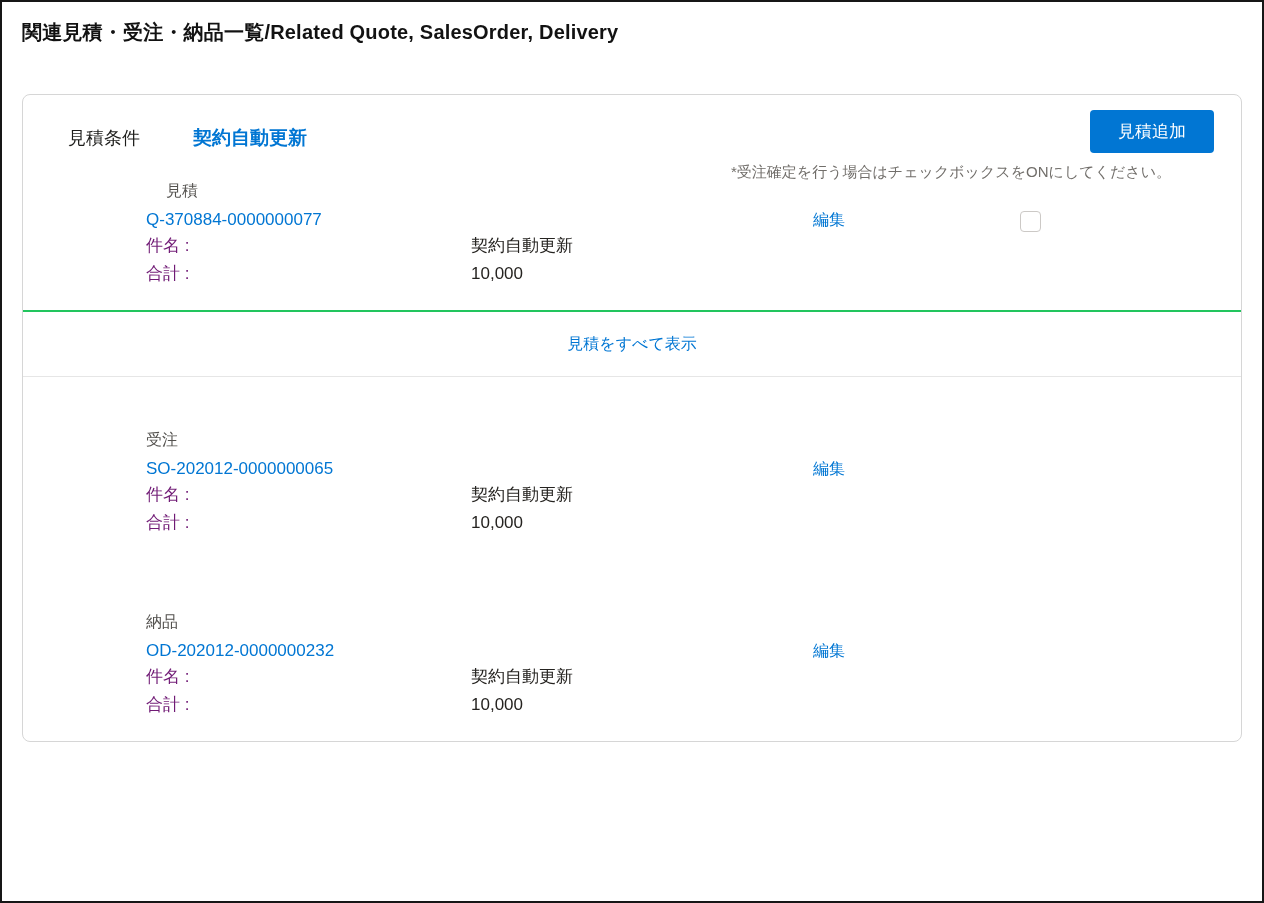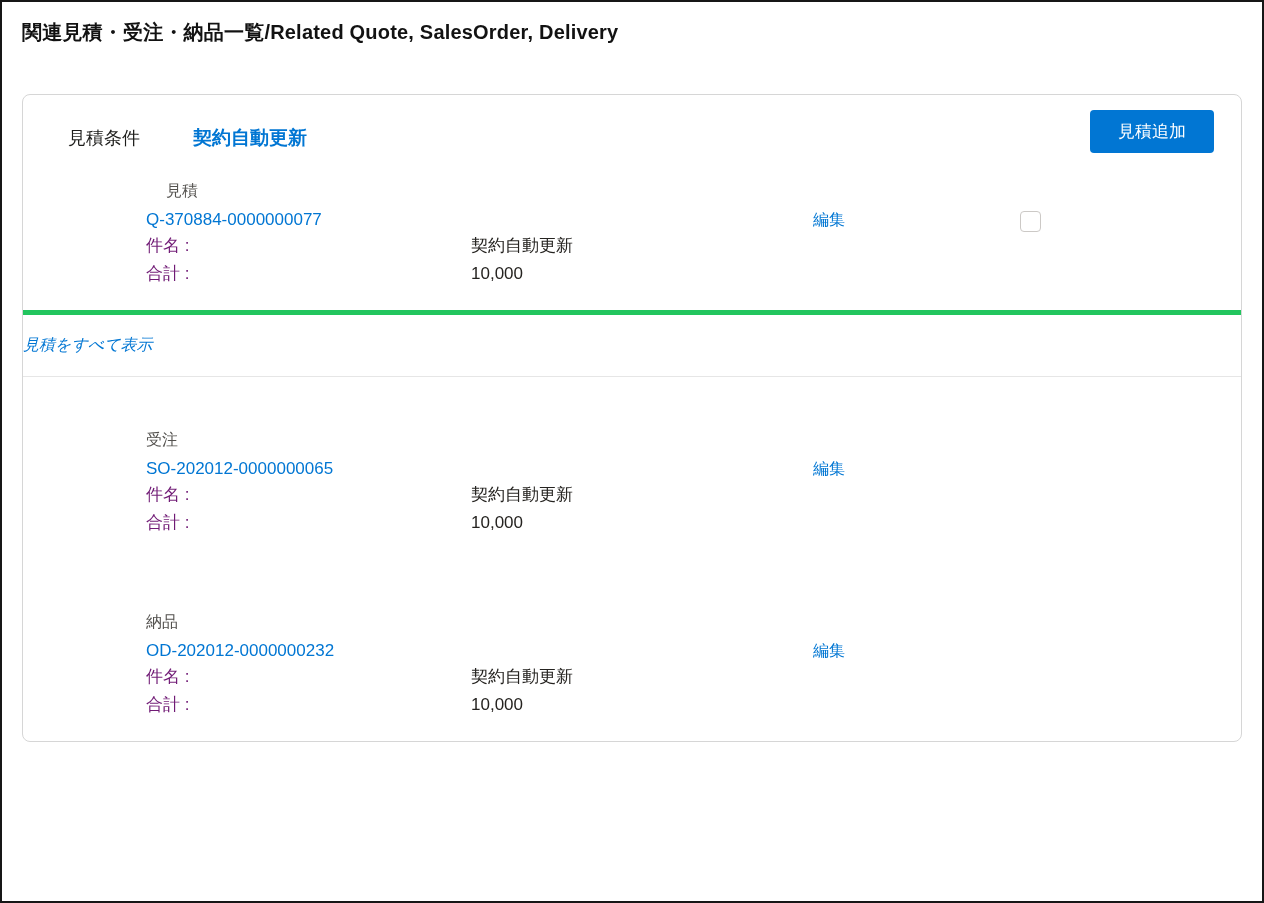--- a/index.html
+++ b/index.html
@@ -87,24 +87,23 @@
   .field-row{
     display:flex;
     padding-left:123px;
     font-size:17px; line-height:28px;
   }
   .field-label{ width:325px; color:#701a75; }
   .field-value{ color:#252320; }
   
   .show-all-row{
     height:67px;
-    display:flex; align-items:center; 
-    border-top:5px solid #22c55e;
+    display:flex; align-items:center; justify-content:center;
+    border-top:2px solid #22c55e;
     border-bottom:1px solid #e6e6e6;
-    font-style:italic;
   }
   .show-all-row--last{ border-bottom:none; height:65px; }
   .show-all-link{
     font-size:16px; color:var(--blue);
     text-decoration:none; cursor:pointer;
   }
 </style>
 </head>
 <body>
 
@@ -113,20 +112,21 @@
 <div class="card">
 
   <div class="card-header">
     <div class="condition-row">
       <span class="condition-label">見積条件</span>
       <a class="condition-link" href="#">契約自動更新</a>
     </div>
     <div class="header-buttons">
       <button class="btn">見積追加</button>
     </div>
+    <div class="header-note">*受注確定を行う場合はチェックボックスをONにしてください。</div>
   </div>
 
   <section class="record-section section--quote">
     <div class="section-label">見積</div>
     <div class="record-row">
       <a class="record-link" href="#">Q-370884-0000000077</a>
       <a class="edit-link" href="#">編集</a>
       <span class="checkbox"></span>
     </div>
     <div class="field-row">

